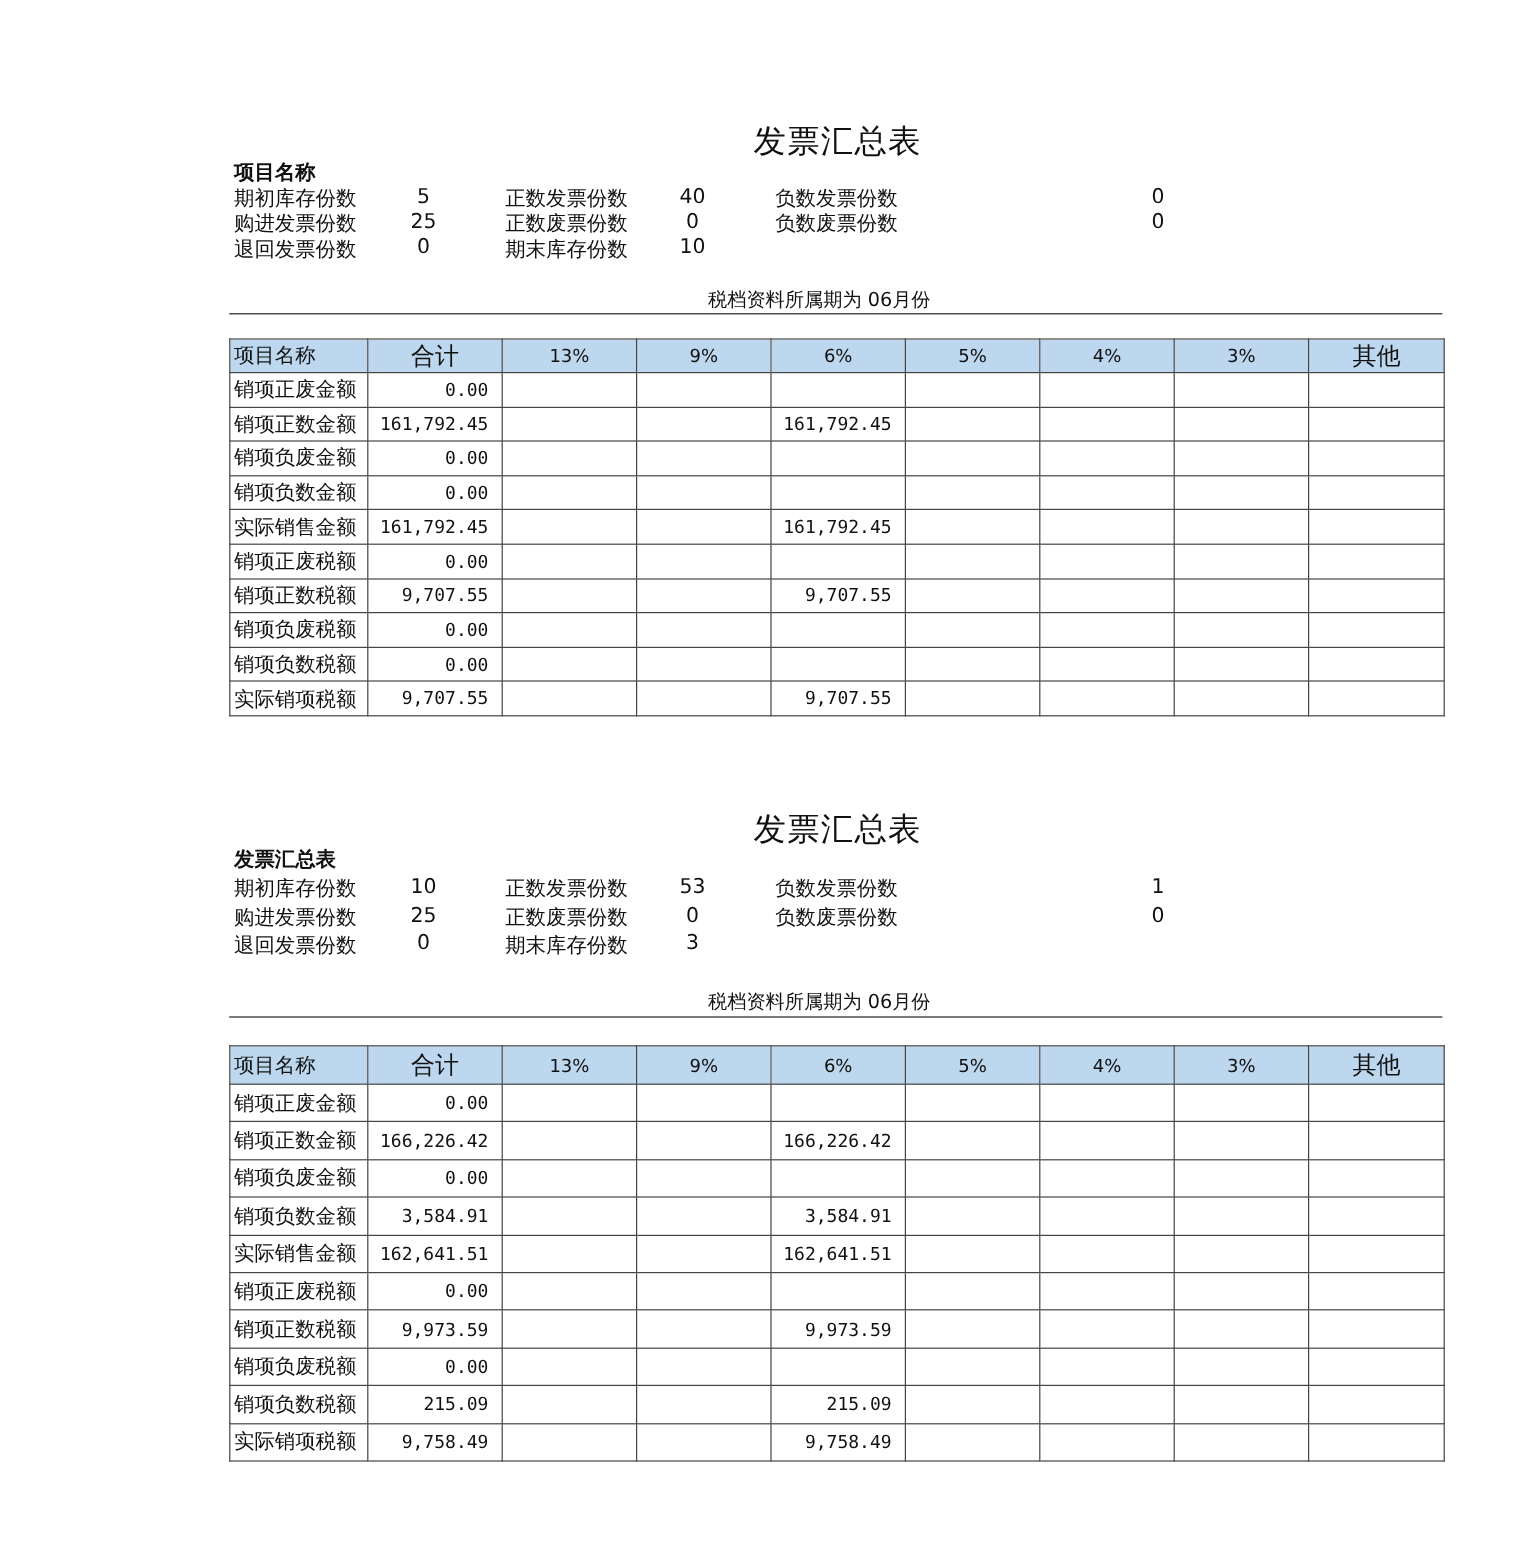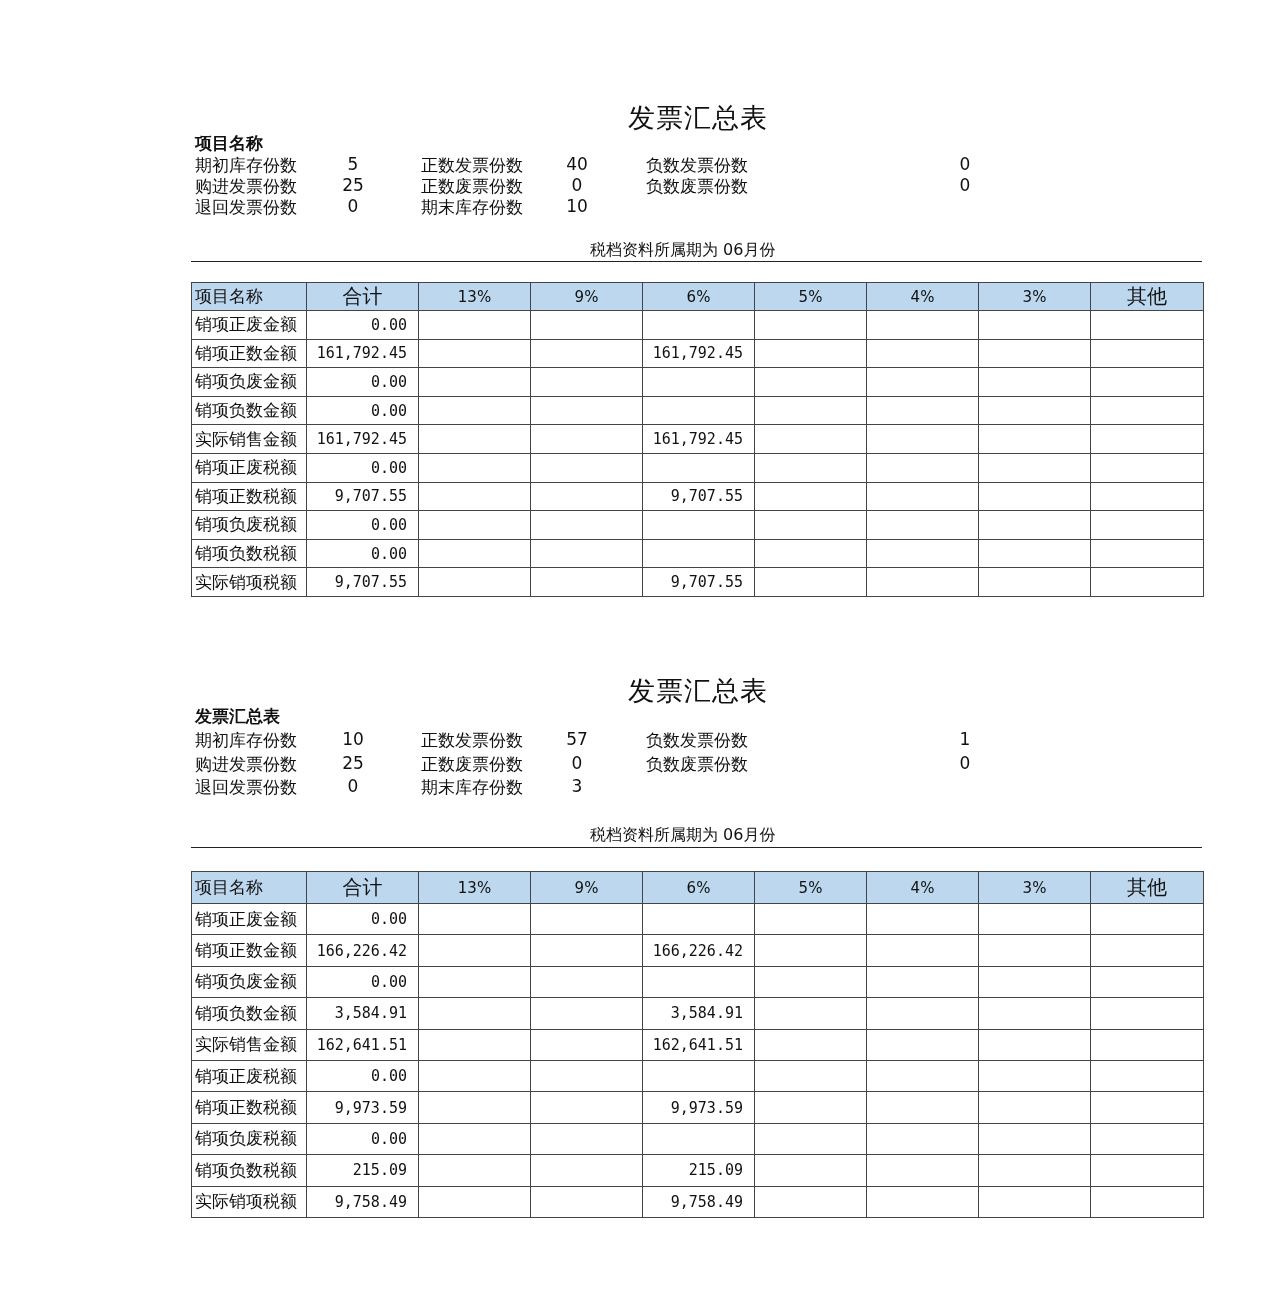--- a/index.html
+++ b/index.html
@@ -193,21 +193,21 @@
       </table>
     </div>
     <div class="section">
       <div class="title" style="top:673px">发票汇总表</div>
       <div class="subtitle" style="top:705px">发票汇总表</div>
       <div class="stats" style="top:729px">
         <div class="stat-row" style="top:0px">
           <span style="left:0px">期初库存份数</span>
           <span style="left:158px;transform:translateX(-50%)">10</span>
           <span style="left:226px">正数发票份数</span>
-          <span style="left:382px;transform:translateX(-50%)">57</span>
+          <span style="left:382px;transform:translateX(-50%)">53</span>
           <span style="left:451px">负数发票份数</span>
           <span style="left:770px;transform:translateX(-50%)">1</span>
         </div>
         <div class="stat-row" style="top:23.5px">
           <span style="left:0px">购进发票份数</span>
           <span style="left:158px;transform:translateX(-50%)">25</span>
           <span style="left:226px">正数废票份数</span>
           <span style="left:382px;transform:translateX(-50%)">0</span>
           <span style="left:451px">负数废票份数</span>
           <span style="left:770px;transform:translateX(-50%)">0</span>

